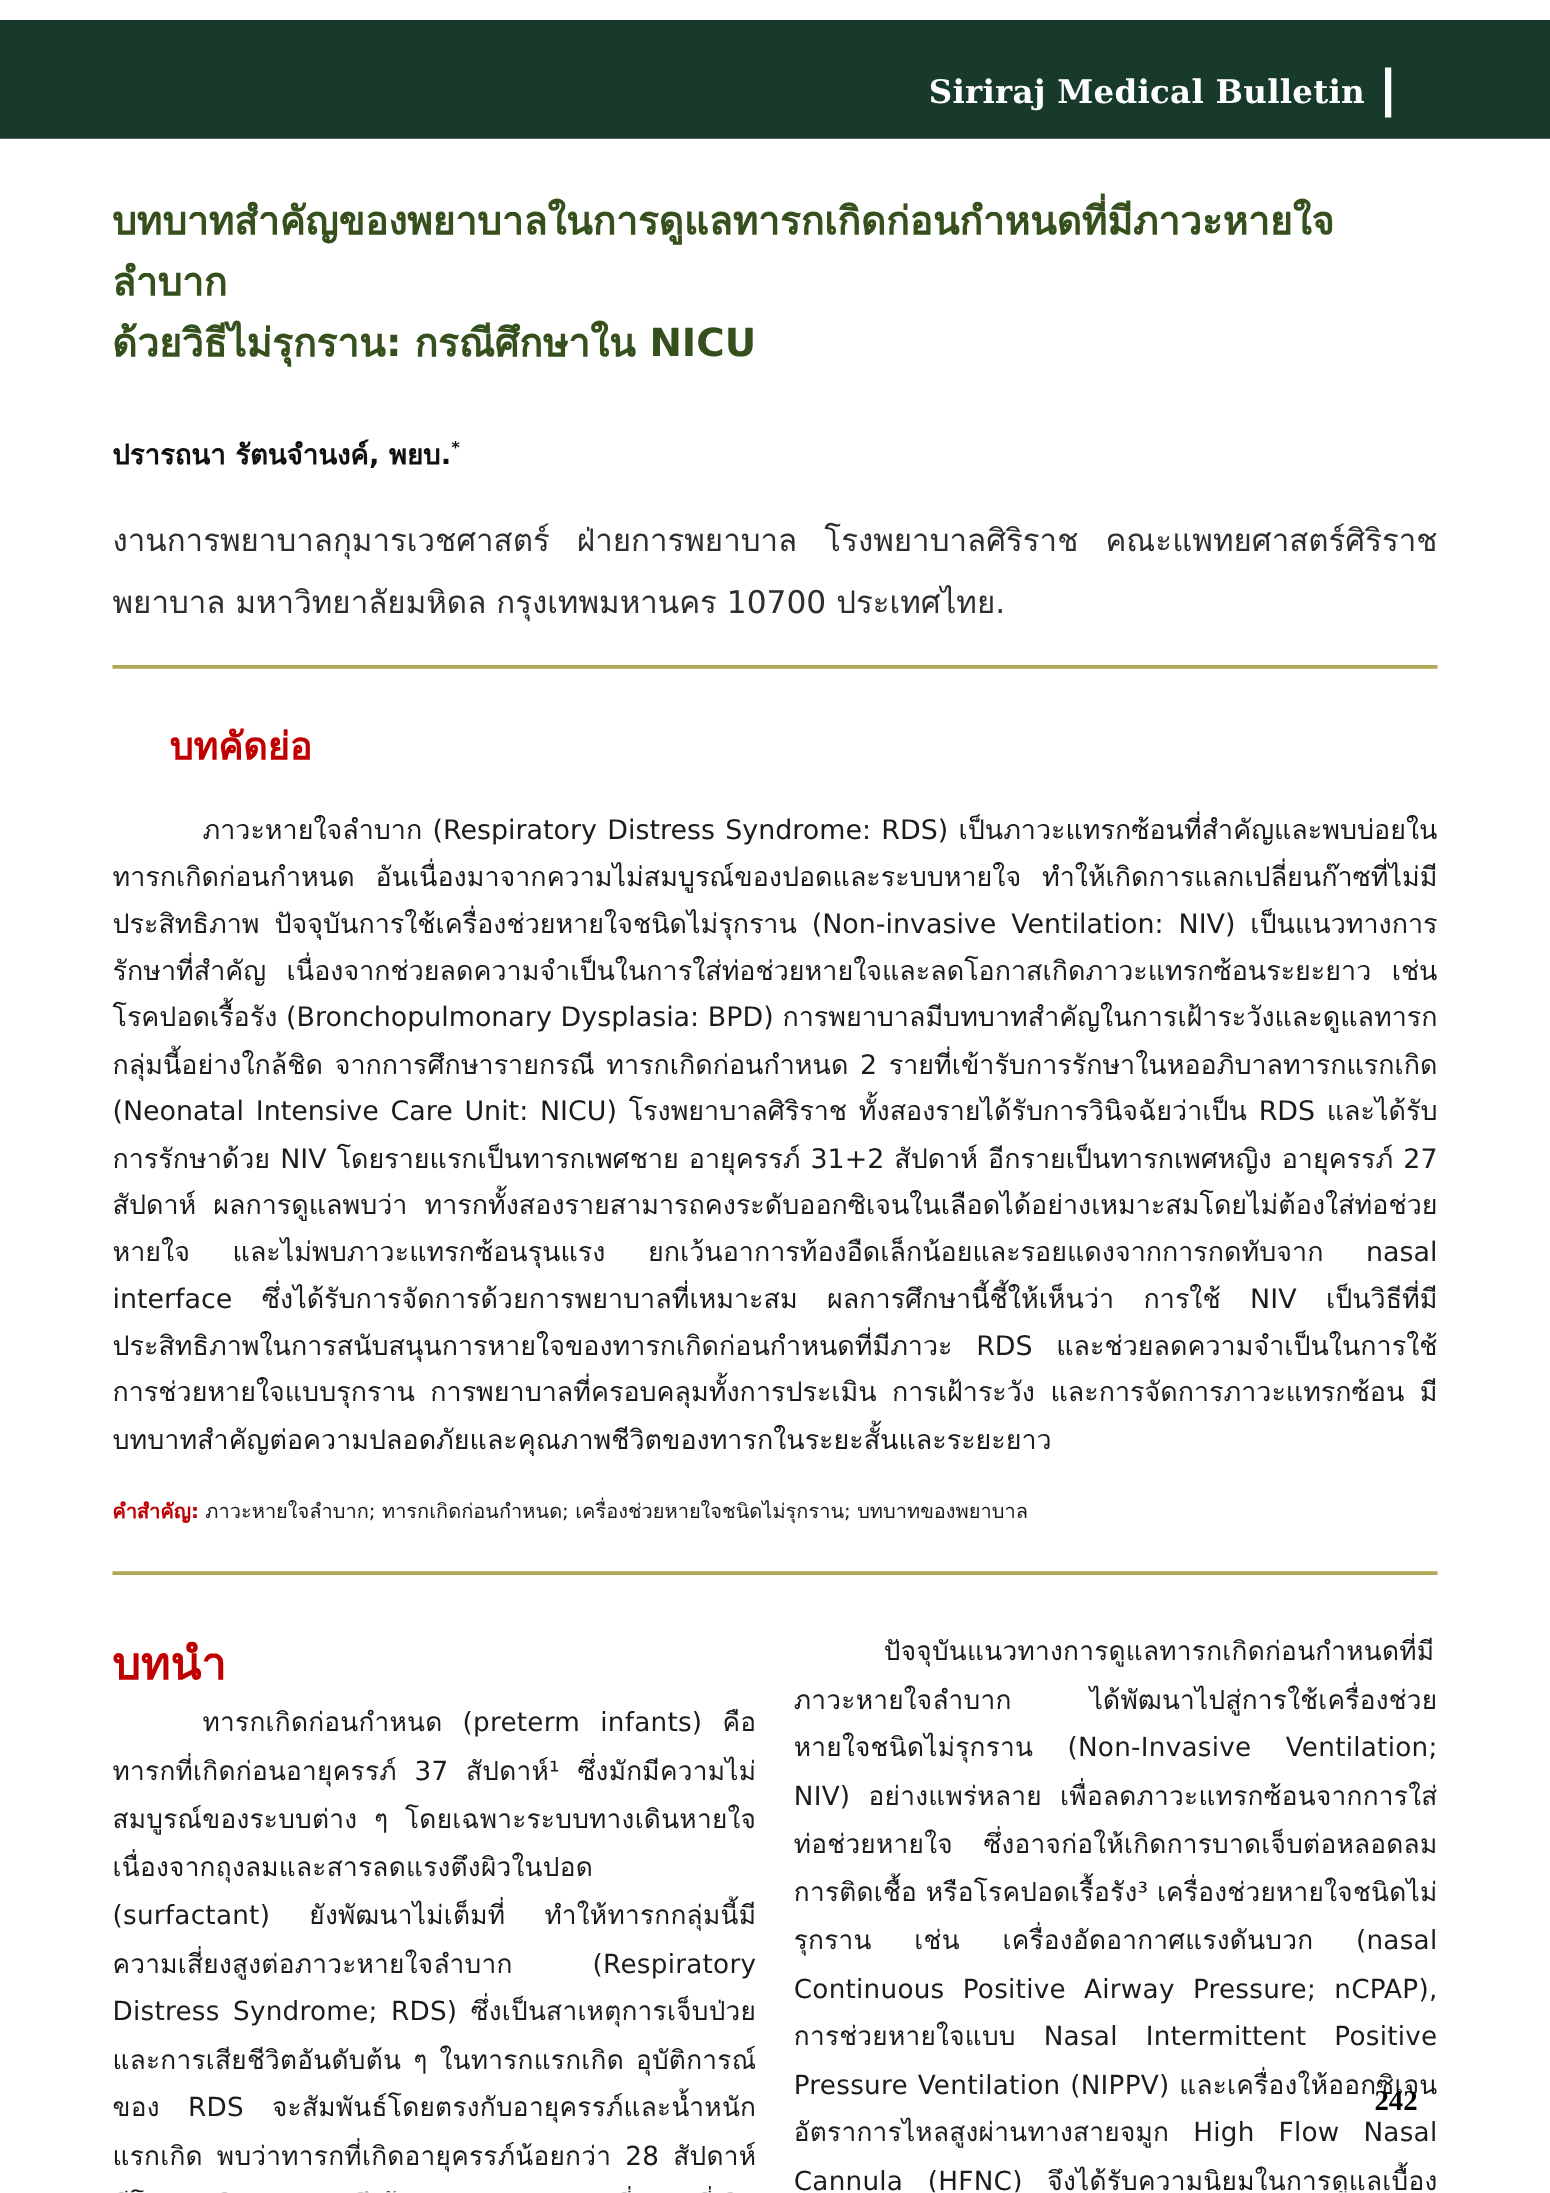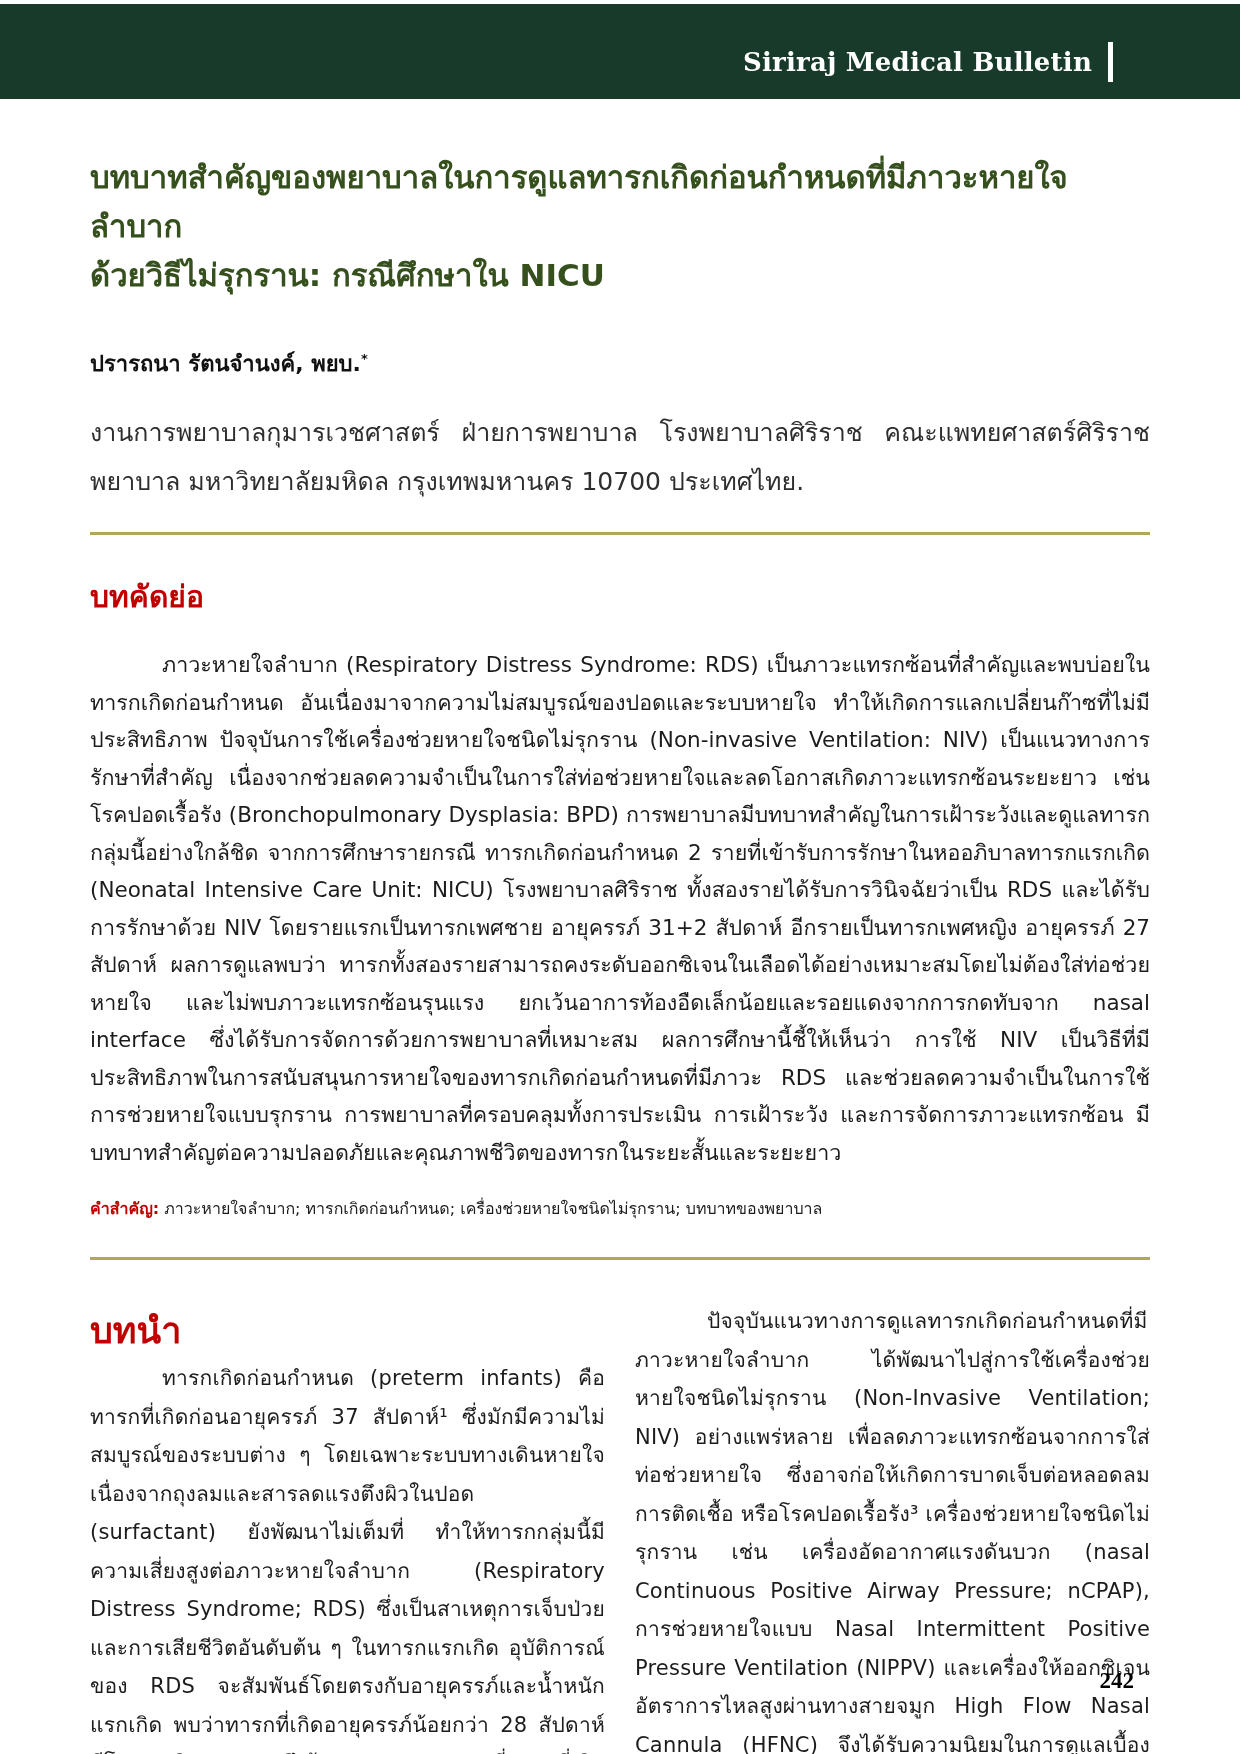--- a/index.html
+++ b/index.html
@@ -13,21 +13,21 @@
   html,body{background:#ffffff;}
   body{font-family:"DejaVu Sans",sans-serif;color:var(--body-black);}
   .page{
     position:relative;
     width:1240px;height:1754px;
     background:#ffffff;
     overflow:hidden;
   }
   
   .header-bar{
-    position:absolute;left:0;top:4px;
+    position:absolute;left:0;top:16px;
     width:1240px;height:95px;
     background:var(--header-green);
     display:flex;align-items:center;justify-content:flex-end;
     padding-right:127px;padding-top:20px;
   }
   .journal-title{
     font-family:"DejaVu Serif","Liberation Serif",serif;
     font-weight:bold;font-size:26px;color:#ffffff;
     letter-spacing:.2px;
   }
@@ -58,21 +58,21 @@
   }
   .divider{
     margin-top:26px;
     height:3px;background:var(--divider-gold);
     border:none;width:100%;
   }
   
   .abstract-heading{
     margin-top:38px;
     color:var(--accent-red);
-    font-size:30px;font-weight:bold;
+    font-size:30px;font-weight:bold;margin-left:46px;
   }
   .abstract-body{
     margin-top:26px;
     font-size:21.5px;line-height:37.5px;
     text-align:justify;
     text-indent:72px;
     color:var(--body-black);
   }
   .keywords{
     margin-top:20px;

